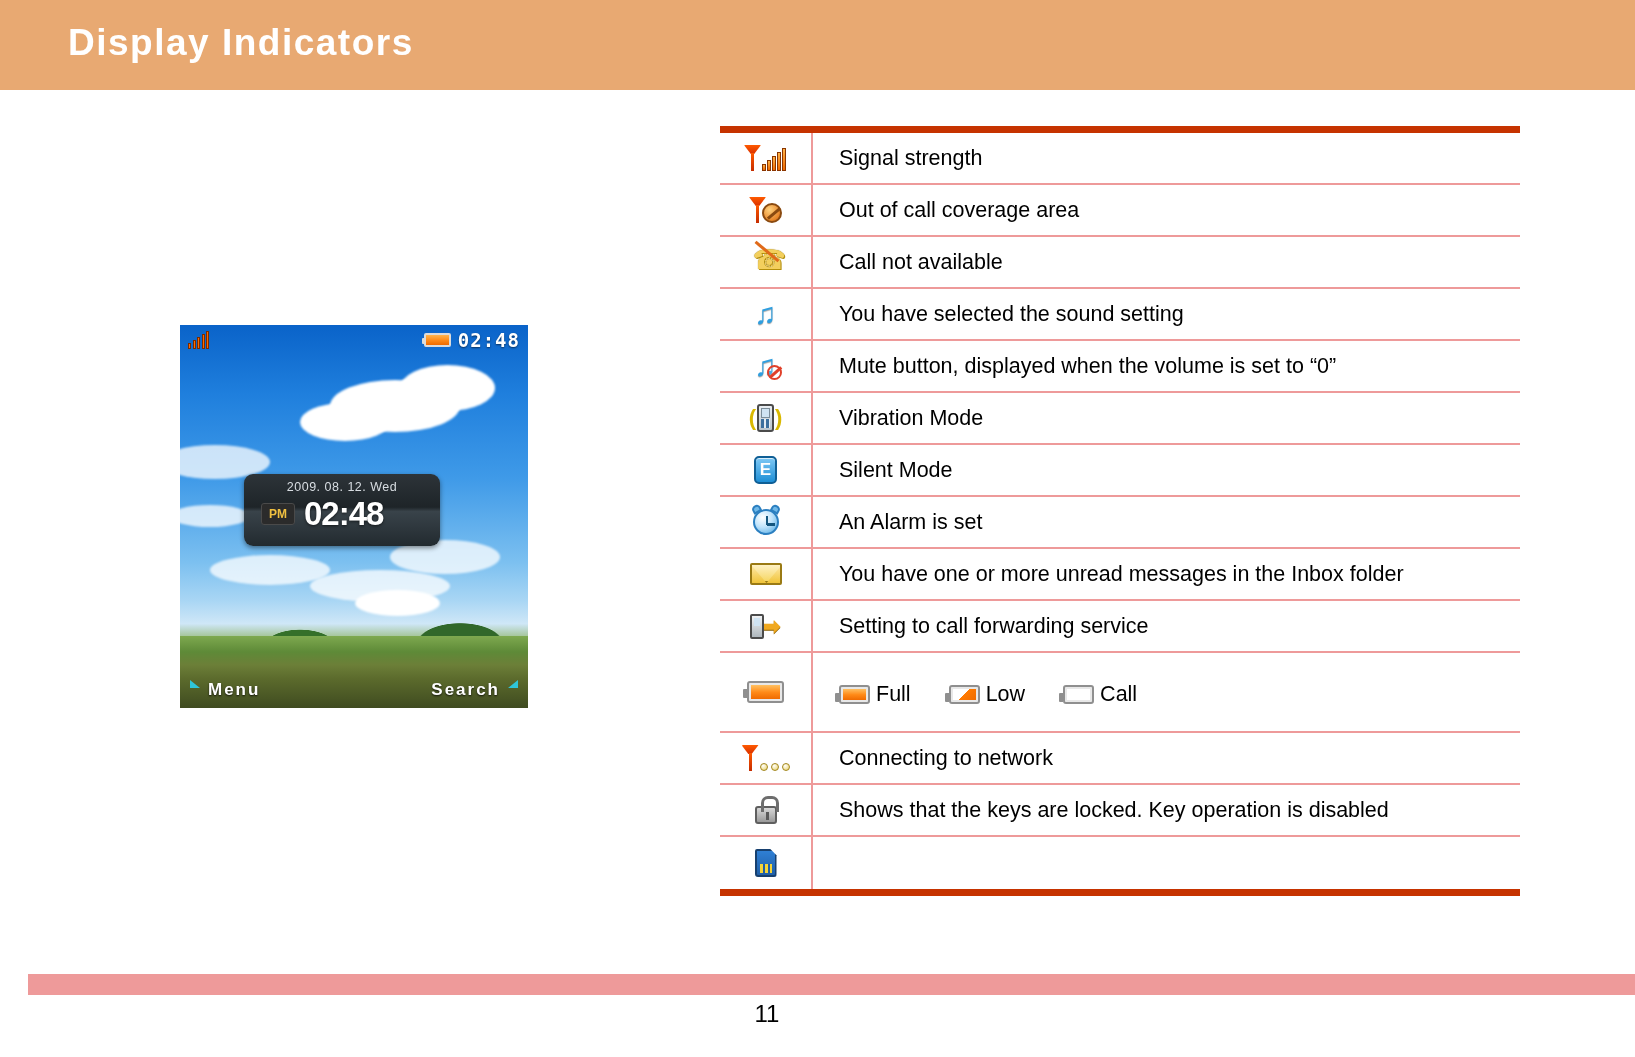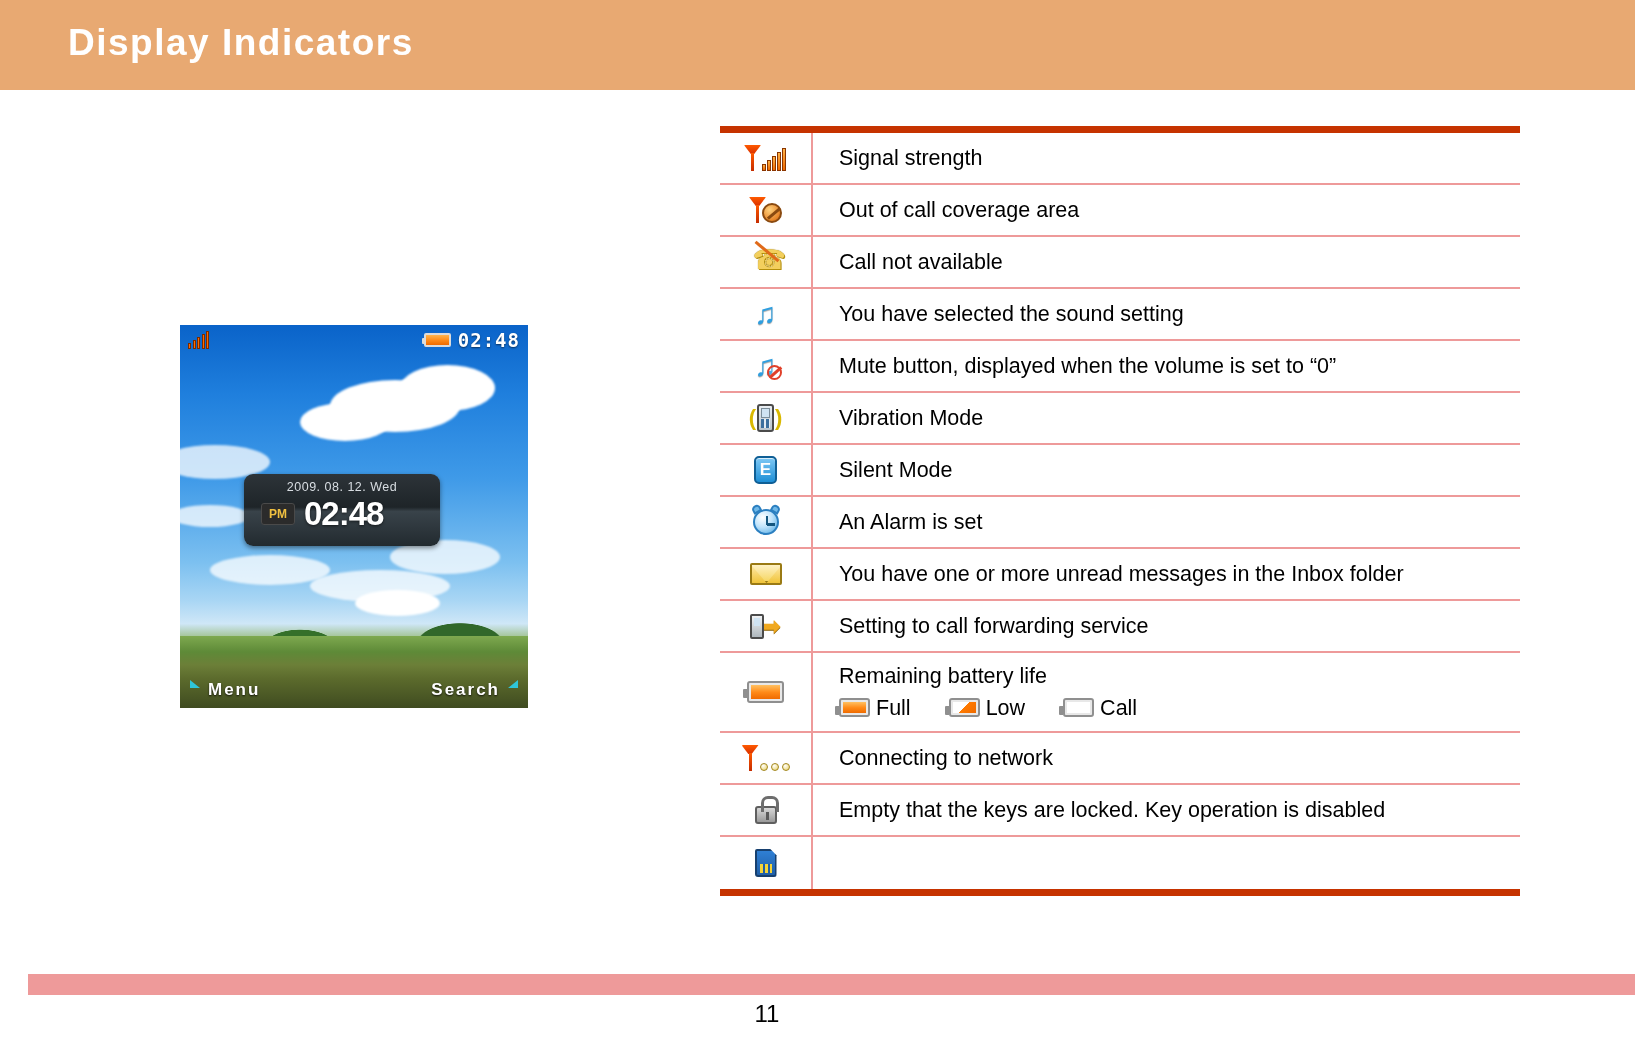--- a/index.html
+++ b/index.html
@@ -501,21 +501,20 @@
     <div class="ind-text-cell">Setting to call forwarding service</div>
   </div>
 
   <div class="ind-row battery-row">
     <div class="ind-icon-cell">
       <span class="ico batt full">
           <span class="inner"></span>
         </span>
     </div>
     <div class="ind-text-cell">
-      <div>Remaining battery life</div>
       <div class="battery-detail">
         <span class="batt full small">
             <span class="inner"></span>
           </span>
         <span class="lbl">Full</span>
         <span class="sep"></span>
         <span class="batt low small">
             <span class="inner"></span>
           </span>
         <span class="lbl">Low</span>
@@ -541,21 +540,21 @@
     </div>
     <div class="ind-text-cell">Connecting  to network</div>
   </div>
 
   <div class="ind-row">
     <div class="ind-icon-cell">
       <span class="ico lock">
           <span class="kh"></span>
         </span>
     </div>
-    <div class="ind-text-cell">Empty that the keys are locked. Key operation is disabled</div>
+    <div class="ind-text-cell">Shows that the keys are locked. Key operation is disabled</div>
   </div>
 
   <div class="ind-row">
     <div class="ind-icon-cell">
       <span class="ico sd">
           <span class="pins"></span>
         </span>
     </div>
   </div>
 

